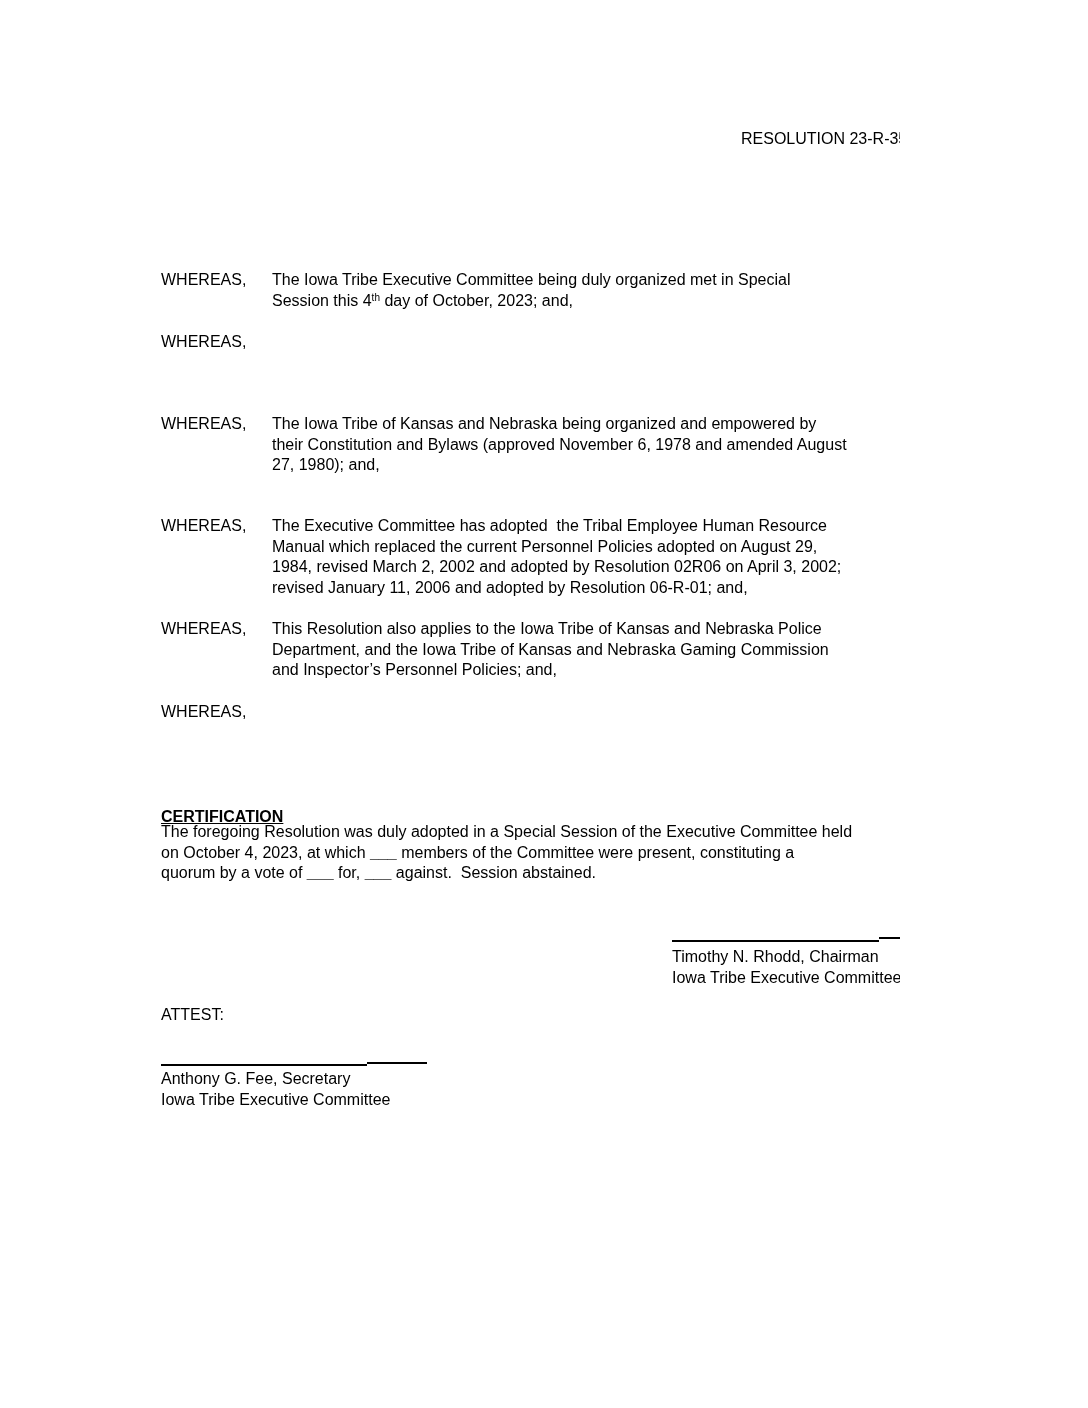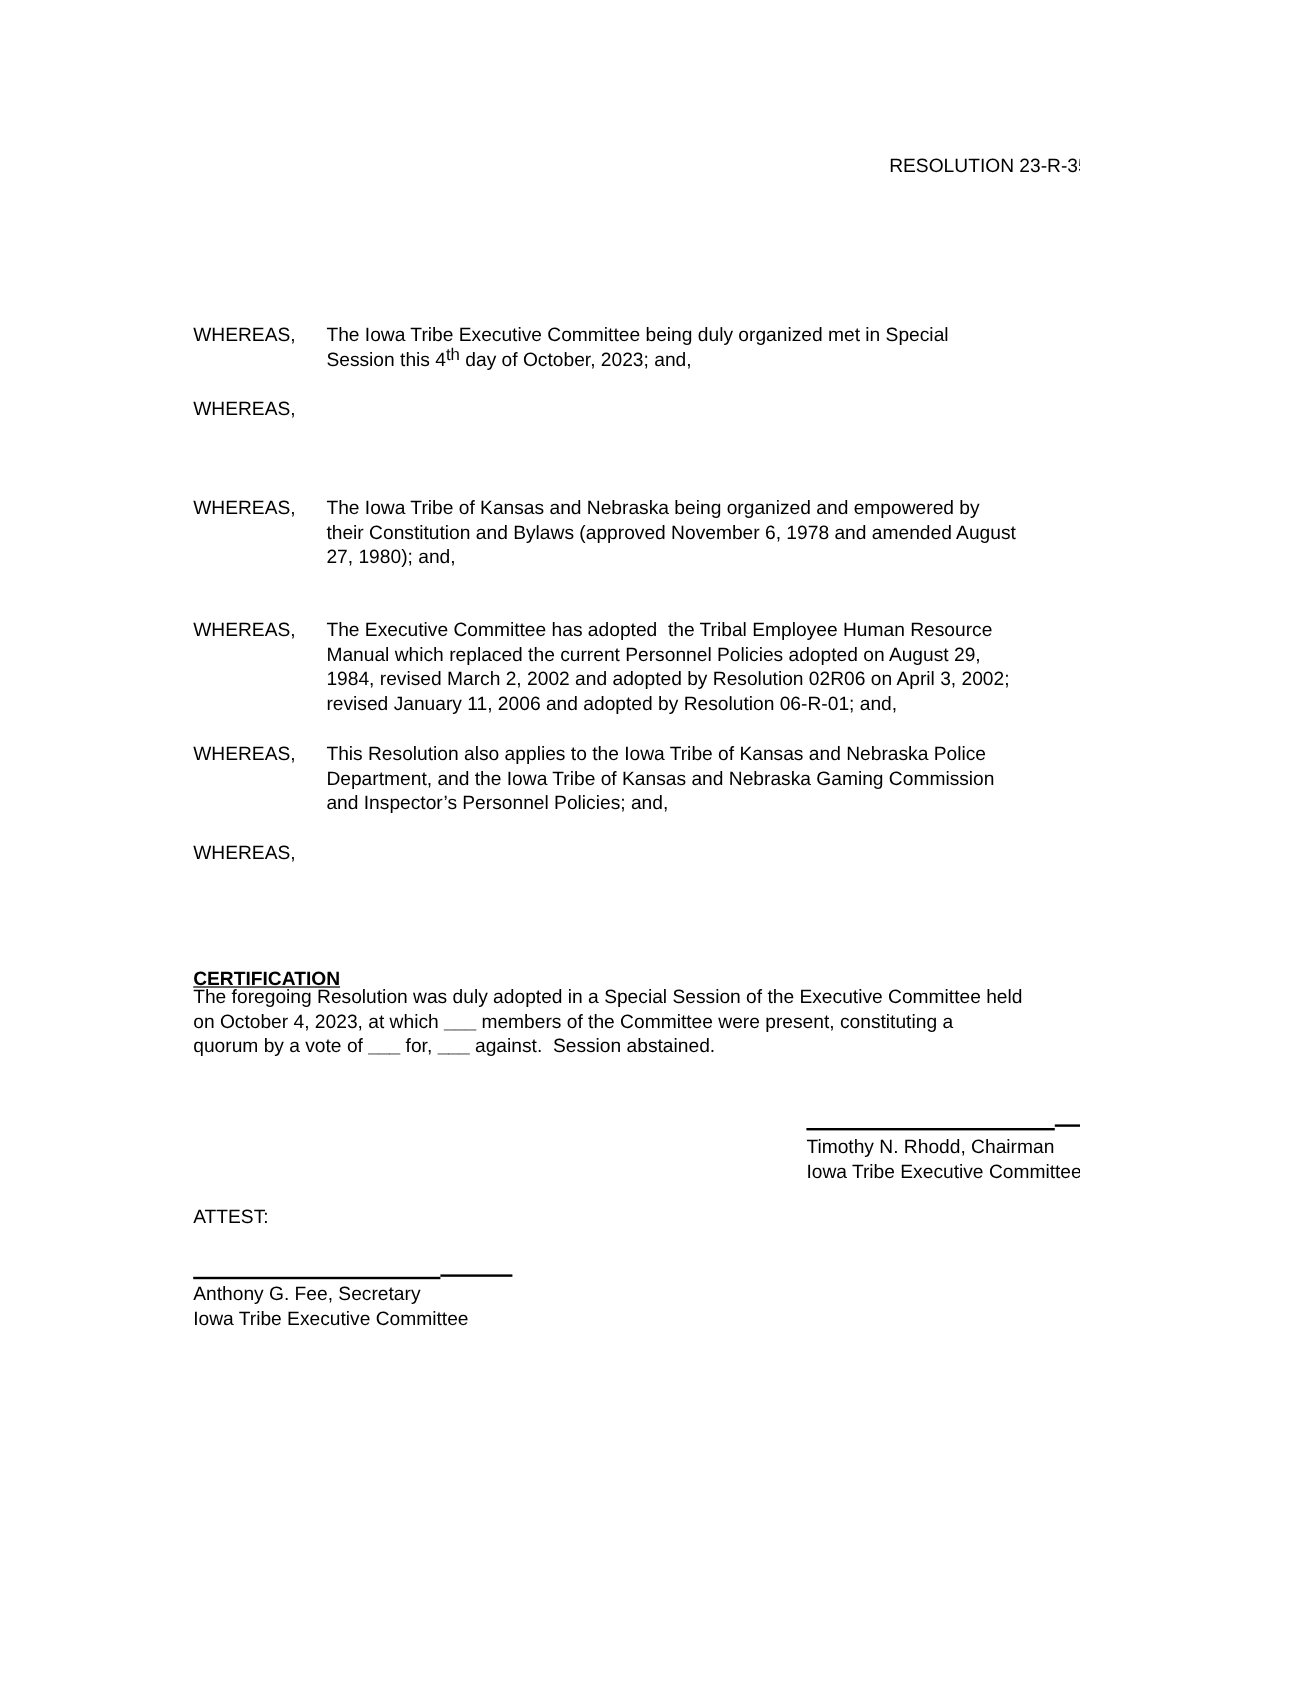--- a/index.html
+++ b/index.html
@@ -41,21 +41,21 @@
     position: absolute;
     left: 0;
     top: 0;
     white-space: nowrap;
   }
   .wtext {
     margin-left: 111px;
     white-space: pre-wrap;
   }
   sup.ord {
-    font-size: 14px;
+    font-size: 10px;
     vertical-align: 5px;
     line-height: 0;
   }
 
   .cert-heading {
     left: 161px;
     top: 782px;
     width: 830px;
     text-align: left;
     font-weight: bold;

